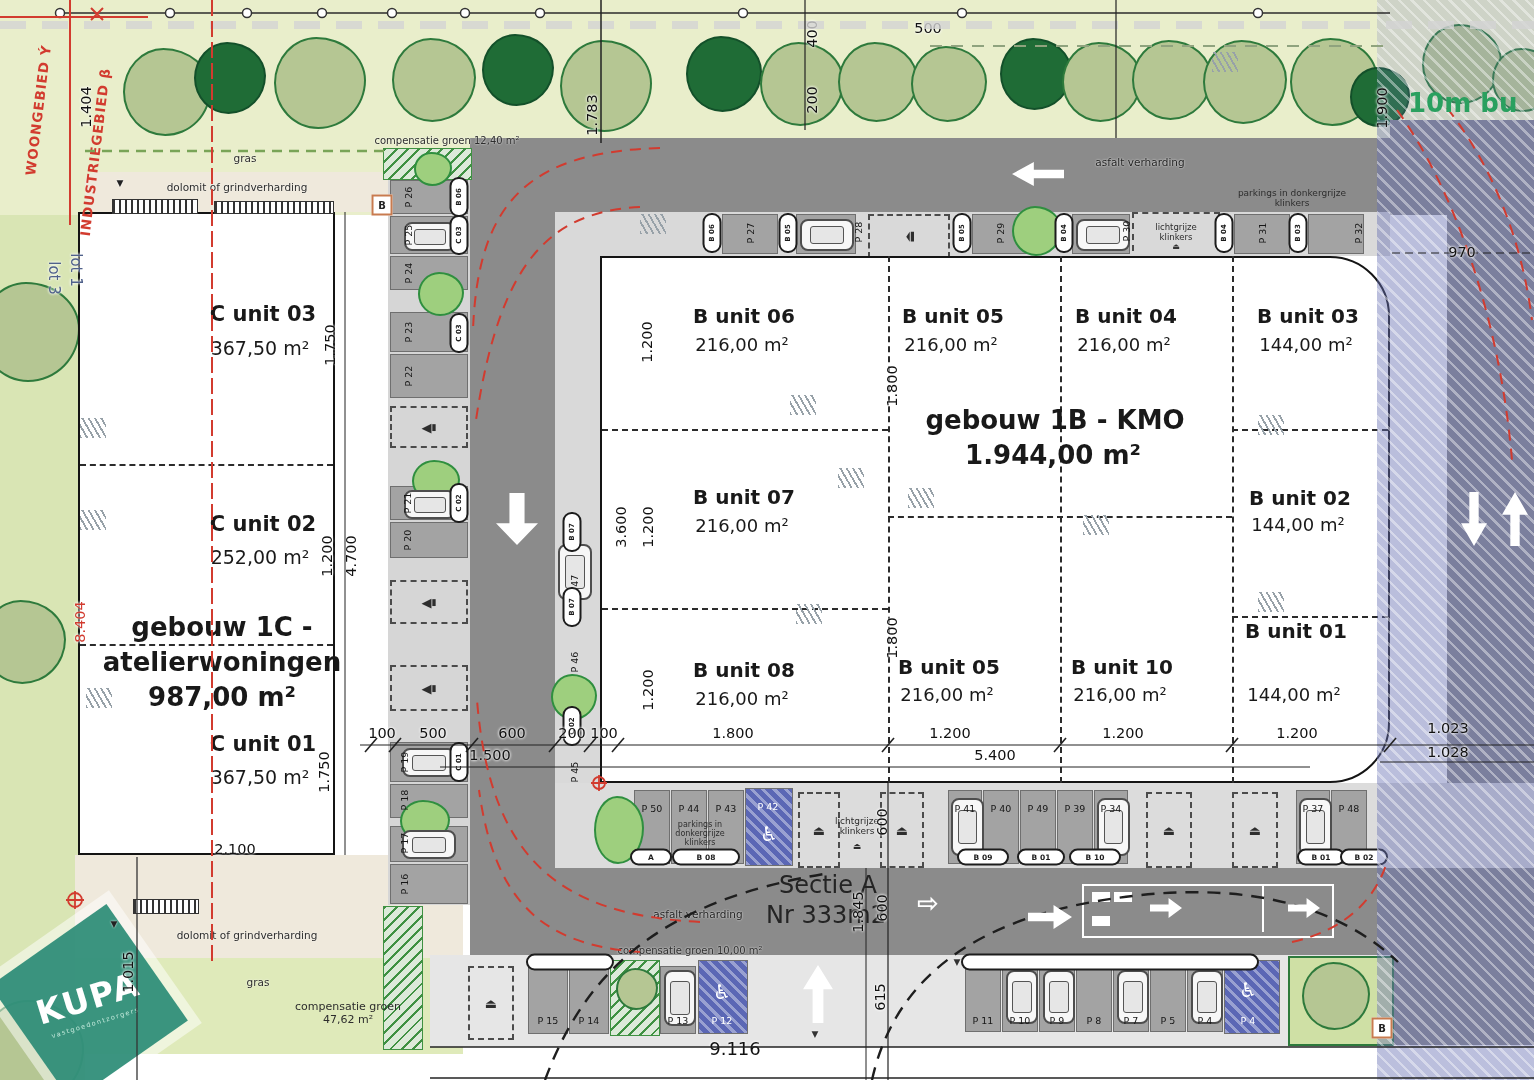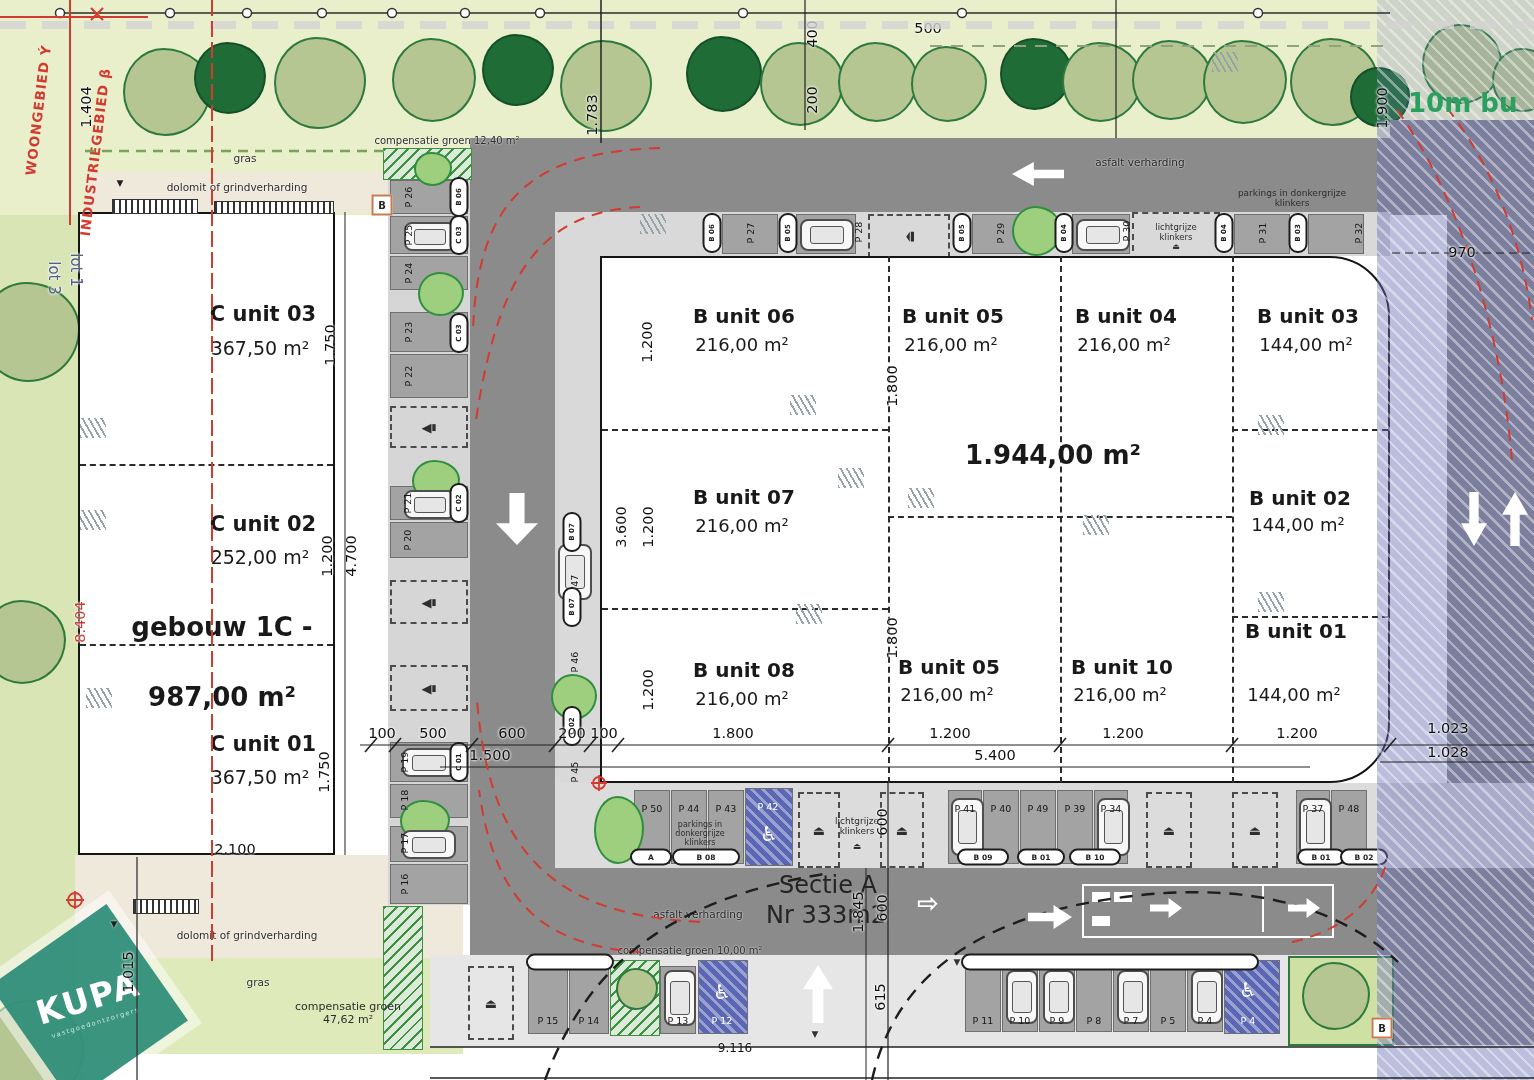--- a/index.html
+++ b/index.html
@@ -99,20 +99,21 @@
   <div class="dashh" style="left:1232px;top:616px;width:156px"></div>
 
   <div class="dashh" style="left:80px;top:464px;width:253px"></div>
   <div class="dashh" style="left:80px;top:644px;width:253px"></div>
 
   <div class="unit-n" style="left:263px;top:314px;font-size:21px">C unit 03</div>
   <div class="unit-a" style="left:260px;top:348px;font-size:19px">367,50 m²</div>
   <div class="unit-n" style="left:263px;top:524px;font-size:21px">C unit 02</div>
   <div class="unit-a" style="left:260px;top:557px;font-size:19px">252,00 m²</div>
   <div class="unit-n big" style="left:222px;top:627px">gebouw 1C  -</div>
+  <div class="unit-n big" style="left:222px;top:662px">atelierwoningen</div>
   <div class="unit-n big" style="left:222px;top:697px">987,00 m²</div>
   <div class="unit-n" style="left:263px;top:744px;font-size:21px">C unit 01</div>
   <div class="unit-a" style="left:260px;top:777px;font-size:19px">367,50 m²</div>
 
   <div class="unit-n" style="left:744px;top:316px">B unit 06</div>
   <div class="unit-a" style="left:742px;top:344px">216,00 m²</div>
   <div class="unit-n" style="left:953px;top:316px">B unit 05</div>
   <div class="unit-a" style="left:951px;top:344px">216,00 m²</div>
   <div class="unit-n" style="left:1126px;top:316px">B unit 04</div>
   <div class="unit-a" style="left:1124px;top:344px">216,00 m²</div>
@@ -123,20 +124,21 @@
   <div class="unit-n" style="left:1300px;top:498px">B unit 02</div>
   <div class="unit-a" style="left:1298px;top:524px">144,00 m²</div>
   <div class="unit-n" style="left:744px;top:670px">B unit 08</div>
   <div class="unit-a" style="left:742px;top:698px">216,00 m²</div>
   <div class="unit-n" style="left:949px;top:667px">B unit 05</div>
   <div class="unit-a" style="left:947px;top:694px">216,00 m²</div>
   <div class="unit-n" style="left:1122px;top:667px">B unit 10</div>
   <div class="unit-a" style="left:1120px;top:694px">216,00 m²</div>
   <div class="unit-n" style="left:1296px;top:631px">B unit 01</div>
   <div class="unit-a" style="left:1294px;top:694px">144,00 m²</div>
+  <div class="unit-n big" style="left:1055px;top:420px">gebouw 1B - KMO</div>
   <div class="unit-n big" style="left:1053px;top:455px">1.944,00 m²</div>
 
   <div class="tree" style="left:123px;top:48px;width:84px;height:84px"></div>
   <div class="tree dark" style="left:194px;top:42px;width:68px;height:68px"></div>
   <div class="tree" style="left:274px;top:37px;width:88px;height:88px"></div>
   <div class="tree" style="left:392px;top:38px;width:80px;height:80px"></div>
   <div class="tree dark" style="left:482px;top:34px;width:68px;height:68px"></div>
   <div class="tree" style="left:560px;top:40px;width:88px;height:88px"></div>
   <div class="tree dark" style="left:686px;top:36px;width:72px;height:72px"></div>
   <div class="tree" style="left:760px;top:42px;width:80px;height:80px"></div>
@@ -440,21 +442,21 @@
   <div class="dim" style="left:1123px;top:733px">1.200</div>
   <div class="dim" style="left:1297px;top:733px">1.200</div>
   <div class="dim" style="left:490px;top:755px;font-weight:normal">1.500</div>
   <div class="dim" style="left:995px;top:755px">5.400</div>
   <div class="dim" style="left:1448px;top:728px;z-index:65">1.023</div>
   <div class="dim" style="left:1448px;top:752px;z-index:65">1.028</div>
   <div class="dim v" style="left:882px;top:822px">600</div>
   <div class="dim v" style="left:858px;top:912px">1.845</div>
   <div class="dim v" style="left:882px;top:908px">600</div>
   <div class="dim v" style="left:880px;top:997px">615</div>
-  <div class="dim" style="left:735px;top:1048px;font-size:12px">9.116</div>
+  <div class="dim" style="left:735px;top:1048px;font-size:18px">9.116</div>
 
   <div class="redrot" style="left:38px;top:110px">WOONGEBIED Ý</div>
   <div class="redrot" style="left:95px;top:152px">INDUSTRIEGEBIED β</div>
   <div class="dim v navy" style="left:76px;top:270px;transform:translate(-50%,-50%) rotate(90deg)">lot 1</div>
   <div class="dim v navy" style="left:54px;top:278px;transform:translate(-50%,-50%) rotate(90deg)">lot 3</div>
 
   <div class="buffer" style="left:1377px;top:0;width:157px;height:120px;background-color:rgba(110,120,185,.22)"></div>
   <div class="buffer" style="left:1377px;top:120px;width:157px;height:960px;background-color:rgba(104,113,180,.45)"></div>
   <div class="greentxt" style="left:1408px;top:88px">10m bu</div>
 

